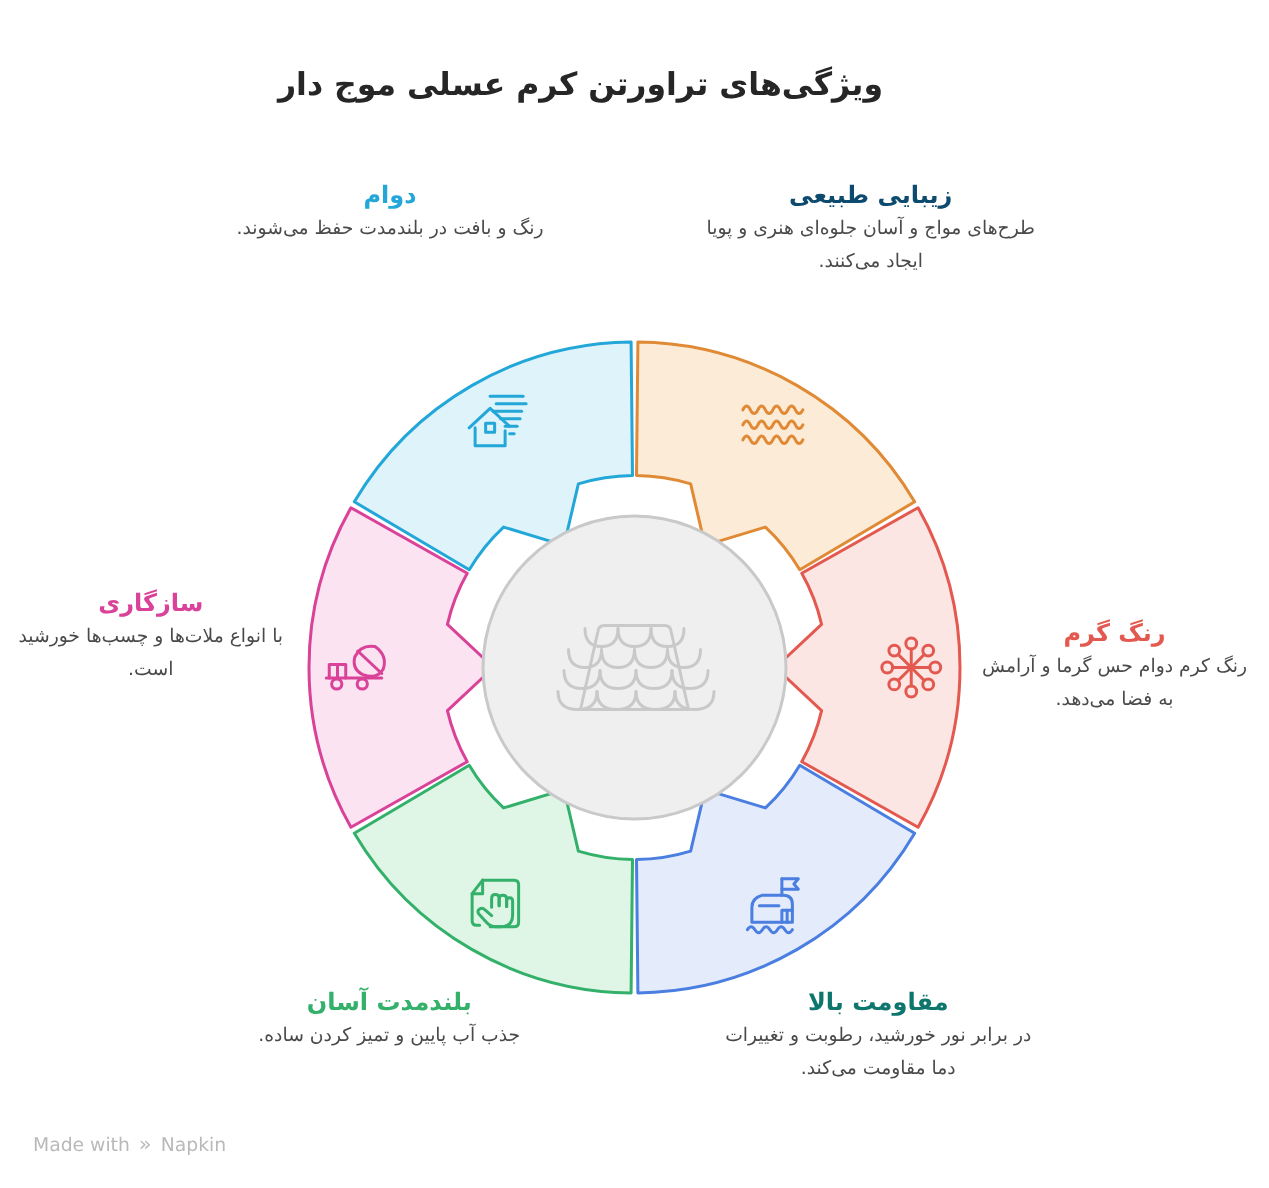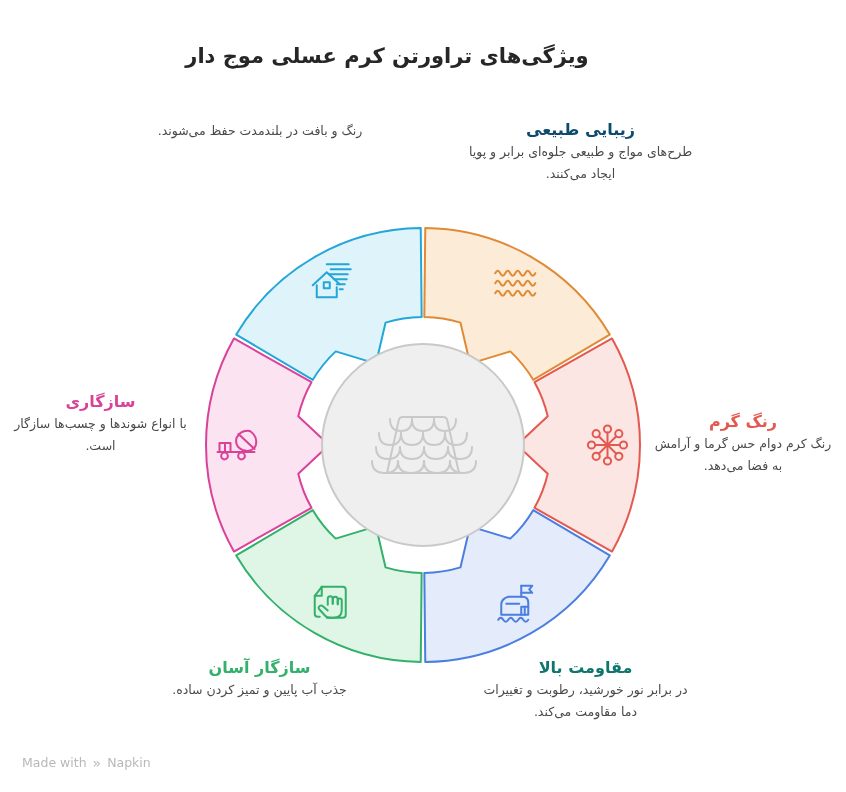--- a/index.html
+++ b/index.html
@@ -182,39 +182,40 @@
           <path d="M 17 50 q 0 12 13 12 q 13 0 13 -12" fill="none" stroke="#C9C9C9" stroke-width="2" stroke-linecap="round" stroke-linejoin="round"></path>
           <path d="M 43 50 q 0 12 13 12 q 13 0 13 -12" fill="none" stroke="#C9C9C9" stroke-width="2" stroke-linecap="round" stroke-linejoin="round"></path>
           <path d="M 69 50 q 0 12 13 12 q 13 0 13 -12" fill="none" stroke="#C9C9C9" stroke-width="2" stroke-linecap="round" stroke-linejoin="round"></path>
         </g>
       </g>
     </svg>
 </div>
 
 <div class="label-block" id="lbl-0">
   <div class="label-title" style="color: #0c4a6e;">زیبایی طبیعی</div>
-  <div class="label-desc">طرح‌های مواج و طبیعی جلوه‌ای برابر و پویا ایجاد می‌کنند.</div>
+  <div class="label-desc">طرح‌های مواج و آسان جلوه‌ای هنری و پویا ایجاد می‌کنند.</div>
 </div>
 <div class="label-block" id="lbl-1">
   <div class="label-title" style="color: rgb(228, 89, 79);">رنگ گرم</div>
   <div class="label-desc">رنگ کرم دوام حس گرما و آرامش به فضا می‌دهد.</div>
 </div>
 <div class="label-block" id="lbl-2">
   <div class="label-title" style="color: #0f766e;">مقاومت بالا</div>
   <div class="label-desc">در برابر نور خورشید، رطوبت و تغییرات دما مقاومت می‌کند.</div>
 </div>
 <div class="label-block" id="lbl-3">
-  <div class="label-title" style="color: rgb(51, 176, 106);">سازگار آسان</div>
+  <div class="label-title" style="color: rgb(51, 176, 106);">بلندمدت آسان</div>
   <div class="label-desc">جذب آب پایین و تمیز کردن ساده.</div>
 </div>
 <div class="label-block" id="lbl-4">
   <div class="label-title" style="color: rgb(217, 66, 152);">سازگاری</div>
-  <div class="label-desc">با انواع شوند‌ها و چسب‌ها سازگار است.</div>
+  <div class="label-desc">با انواع ملات‌ها و چسب‌ها خورشید است.</div>
 </div>
 <div class="label-block" id="lbl-5">
+  <div class="label-title" style="color: rgb(35, 167, 216);">دوام</div>
   <div class="label-desc">رنگ و بافت در بلندمدت حفظ می‌شوند.</div>
 </div>
 
 <div id="watermark">
   <span>Made with</span>
   <span class="wm-logo">»</span>
   <span>Napkin</span>
 </div>
 
 </body></html>

